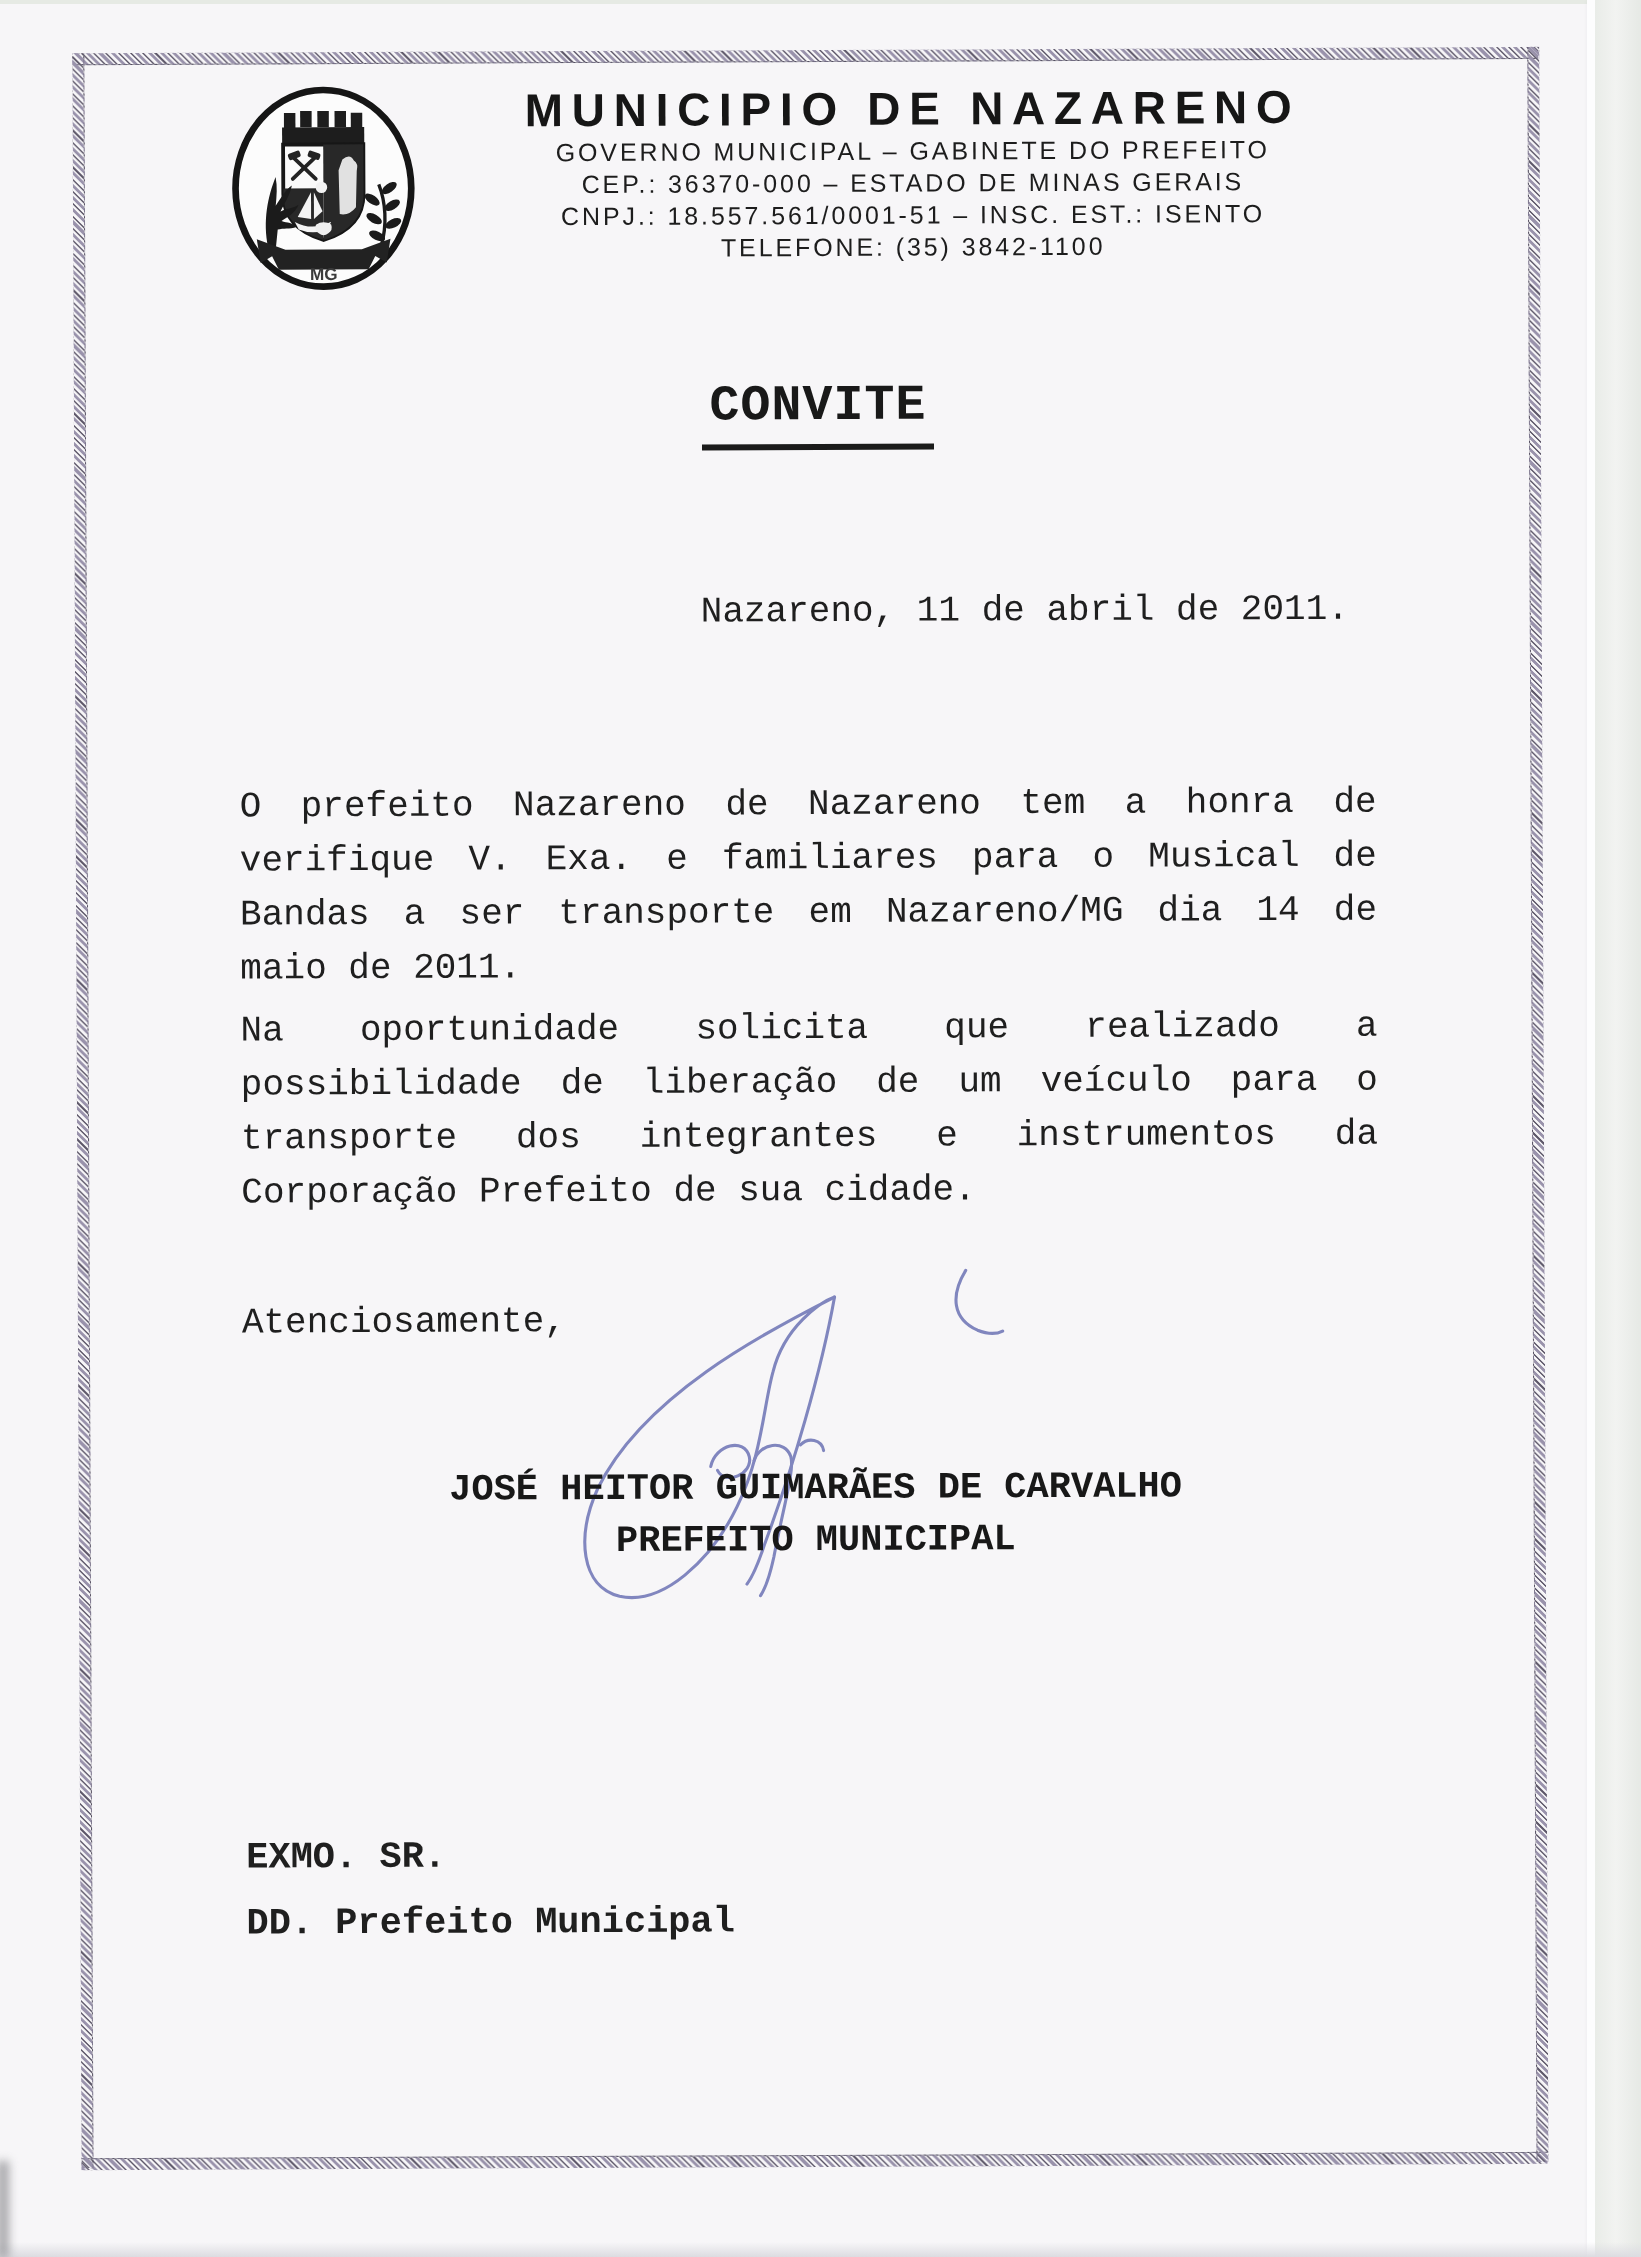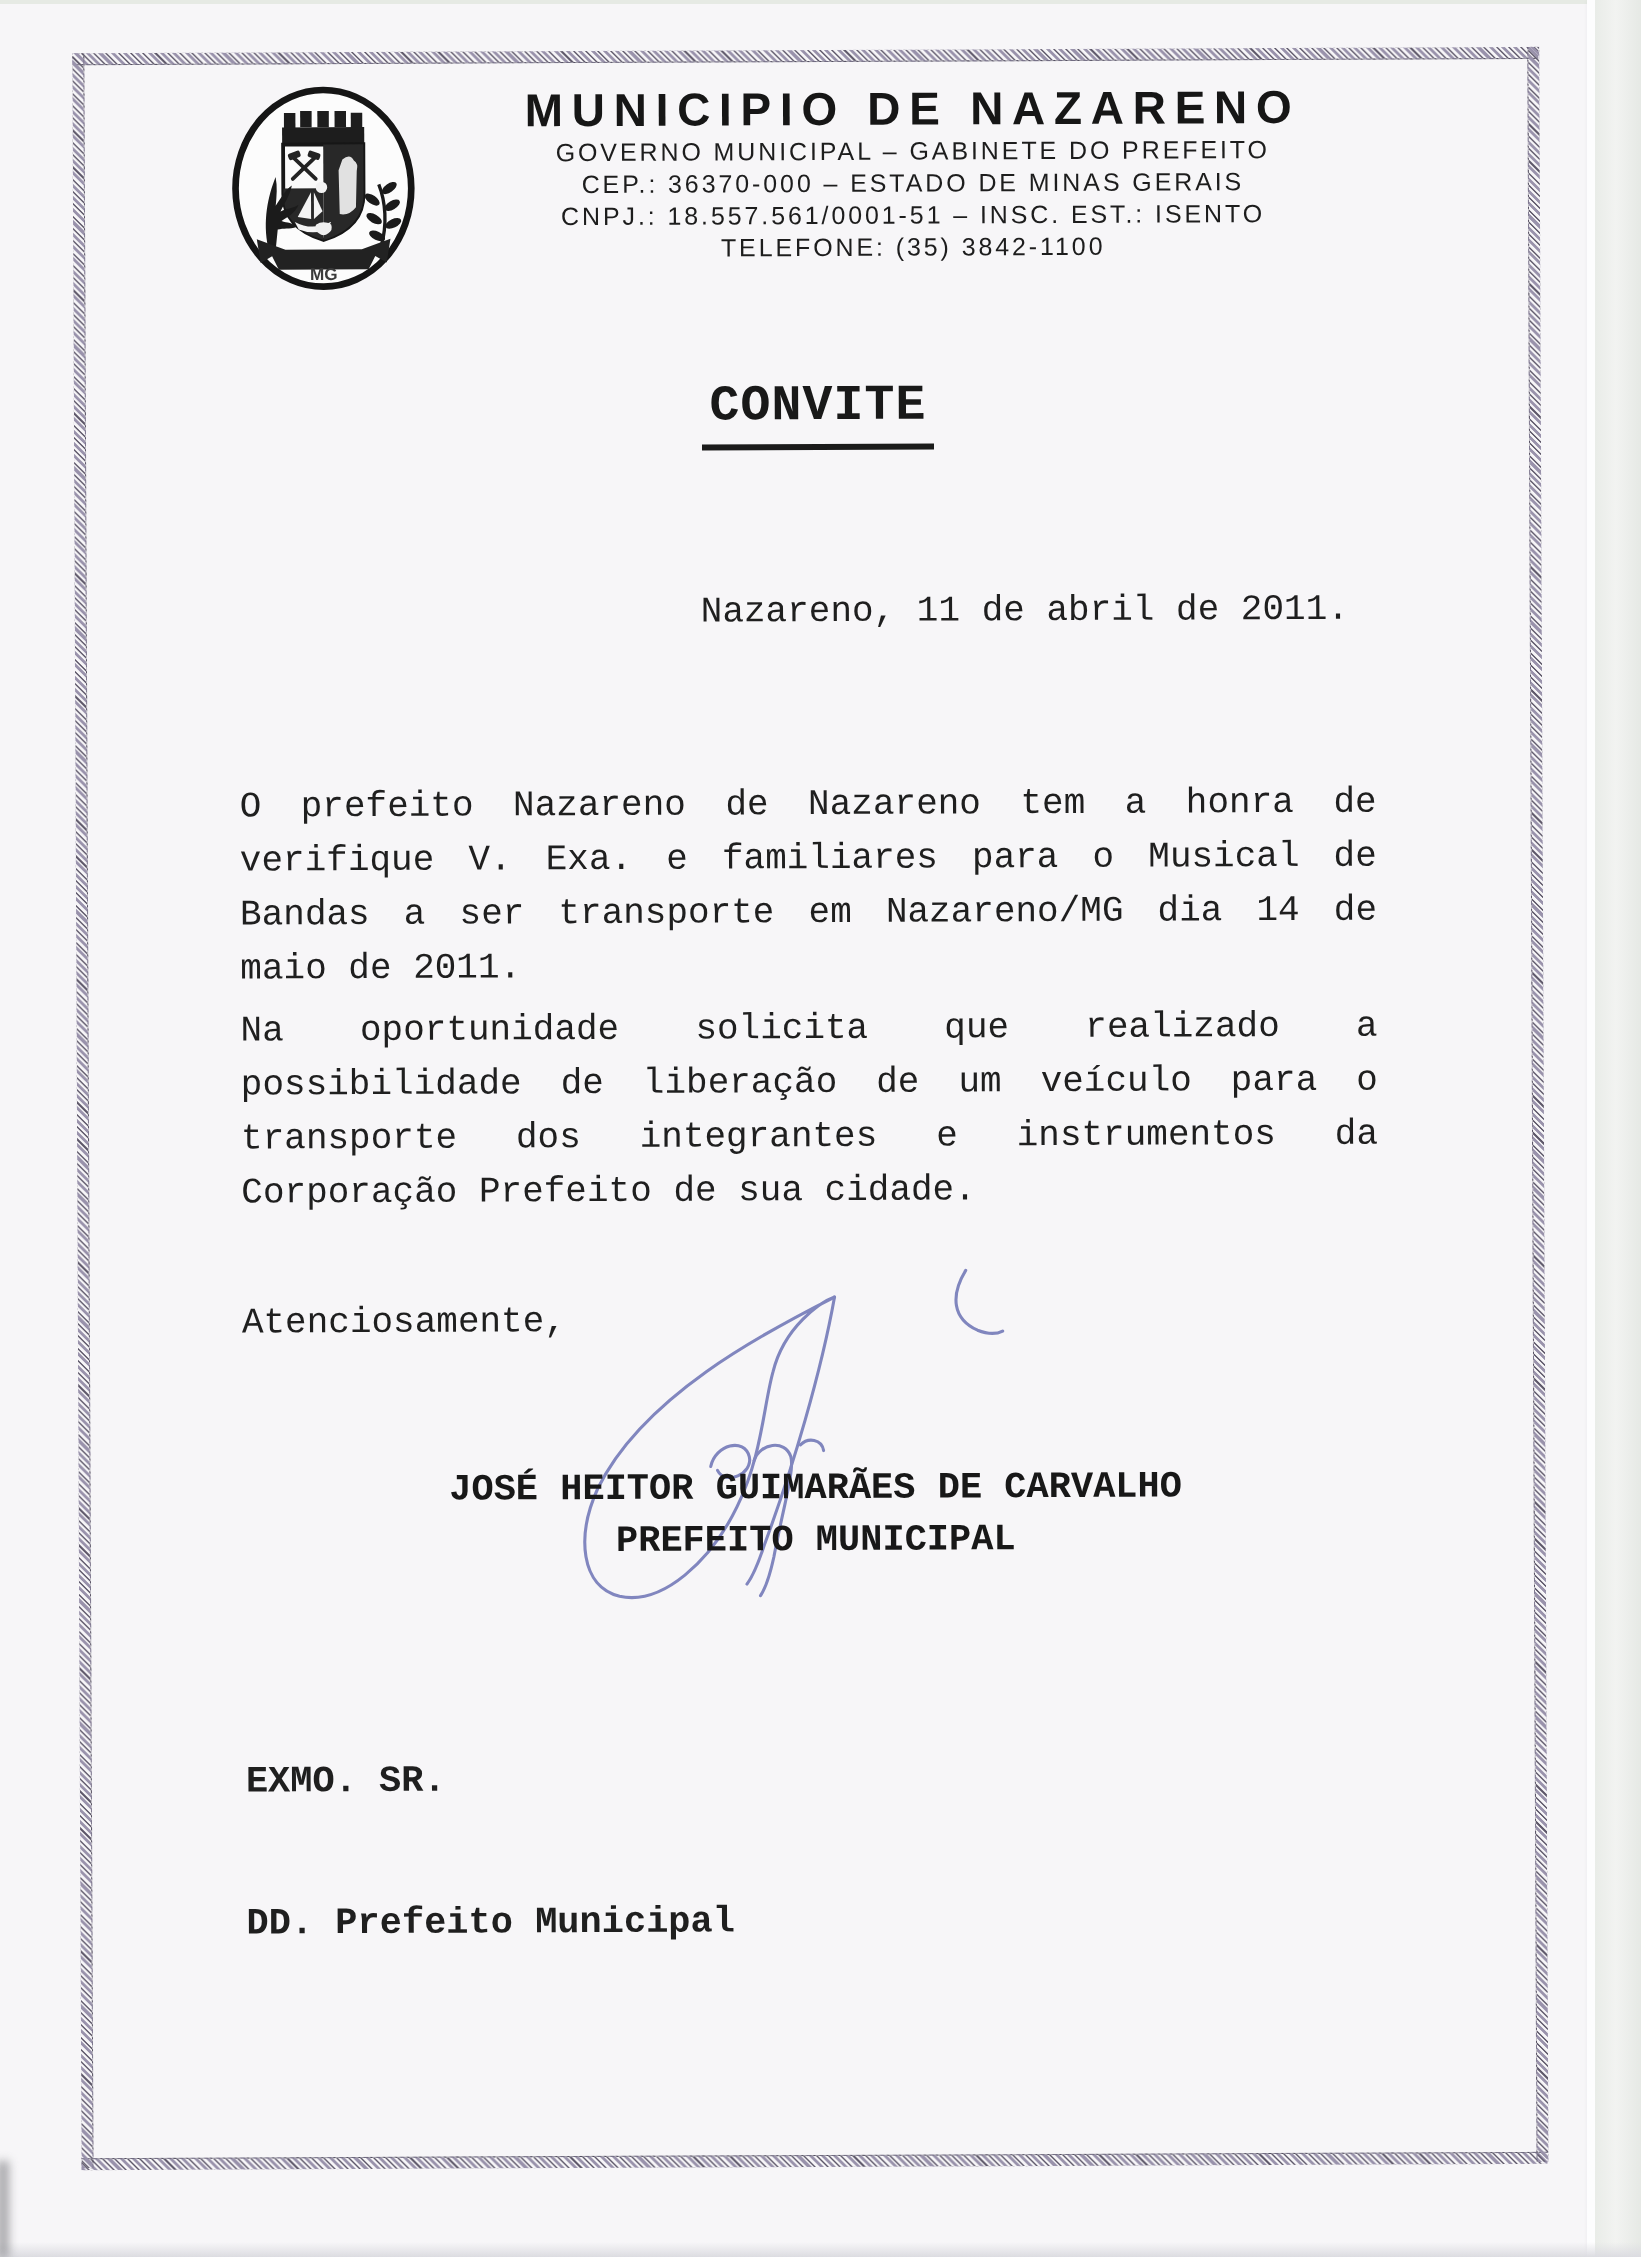--- a/index.html
+++ b/index.html
@@ -47,21 +47,21 @@
   .para{left:241px;width:1137px;}
   .para1{top:784px;}
   .para2{top:1008px;}
   .tline{display:flex;height:54px;align-items:flex-start;font-size:36px;white-space:nowrap;}
   .tline.just{justify-content:space-between;}
   .tline:not(.just){justify-content:flex-start;gap:0.6em;}
   .closing{left:241px;top:1300px;font-size:36px;white-space:nowrap;}
   .sig-block{left:348px;top:1462px;width:932px;text-align:center;}
   .sig-name{font-size:37px;font-weight:700;line-height:52px;white-space:nowrap;color:#181818;}
   .sig-role{font-size:37px;font-weight:700;line-height:52px;white-space:nowrap;color:#181818;}
-  .addr1{left:243px;top:1758px;font-size:37px;font-weight:700;white-space:nowrap;}
+  .addr1{left:243px;top:1834px;font-size:37px;font-weight:700;white-space:nowrap;}
   .addr2{left:243px;top:1900px;font-size:37px;font-weight:700;white-space:nowrap;}
   .signature{left:521px;top:1236px;width:502px;height:406px;}
 </style>
 </head>
 <body>
 
 <div class="abs edge-top"></div>
 <div class="abs paper-fold"></div>
 <div class="abs edge-right"></div>
 <div class="abs edge-bottom"></div>

